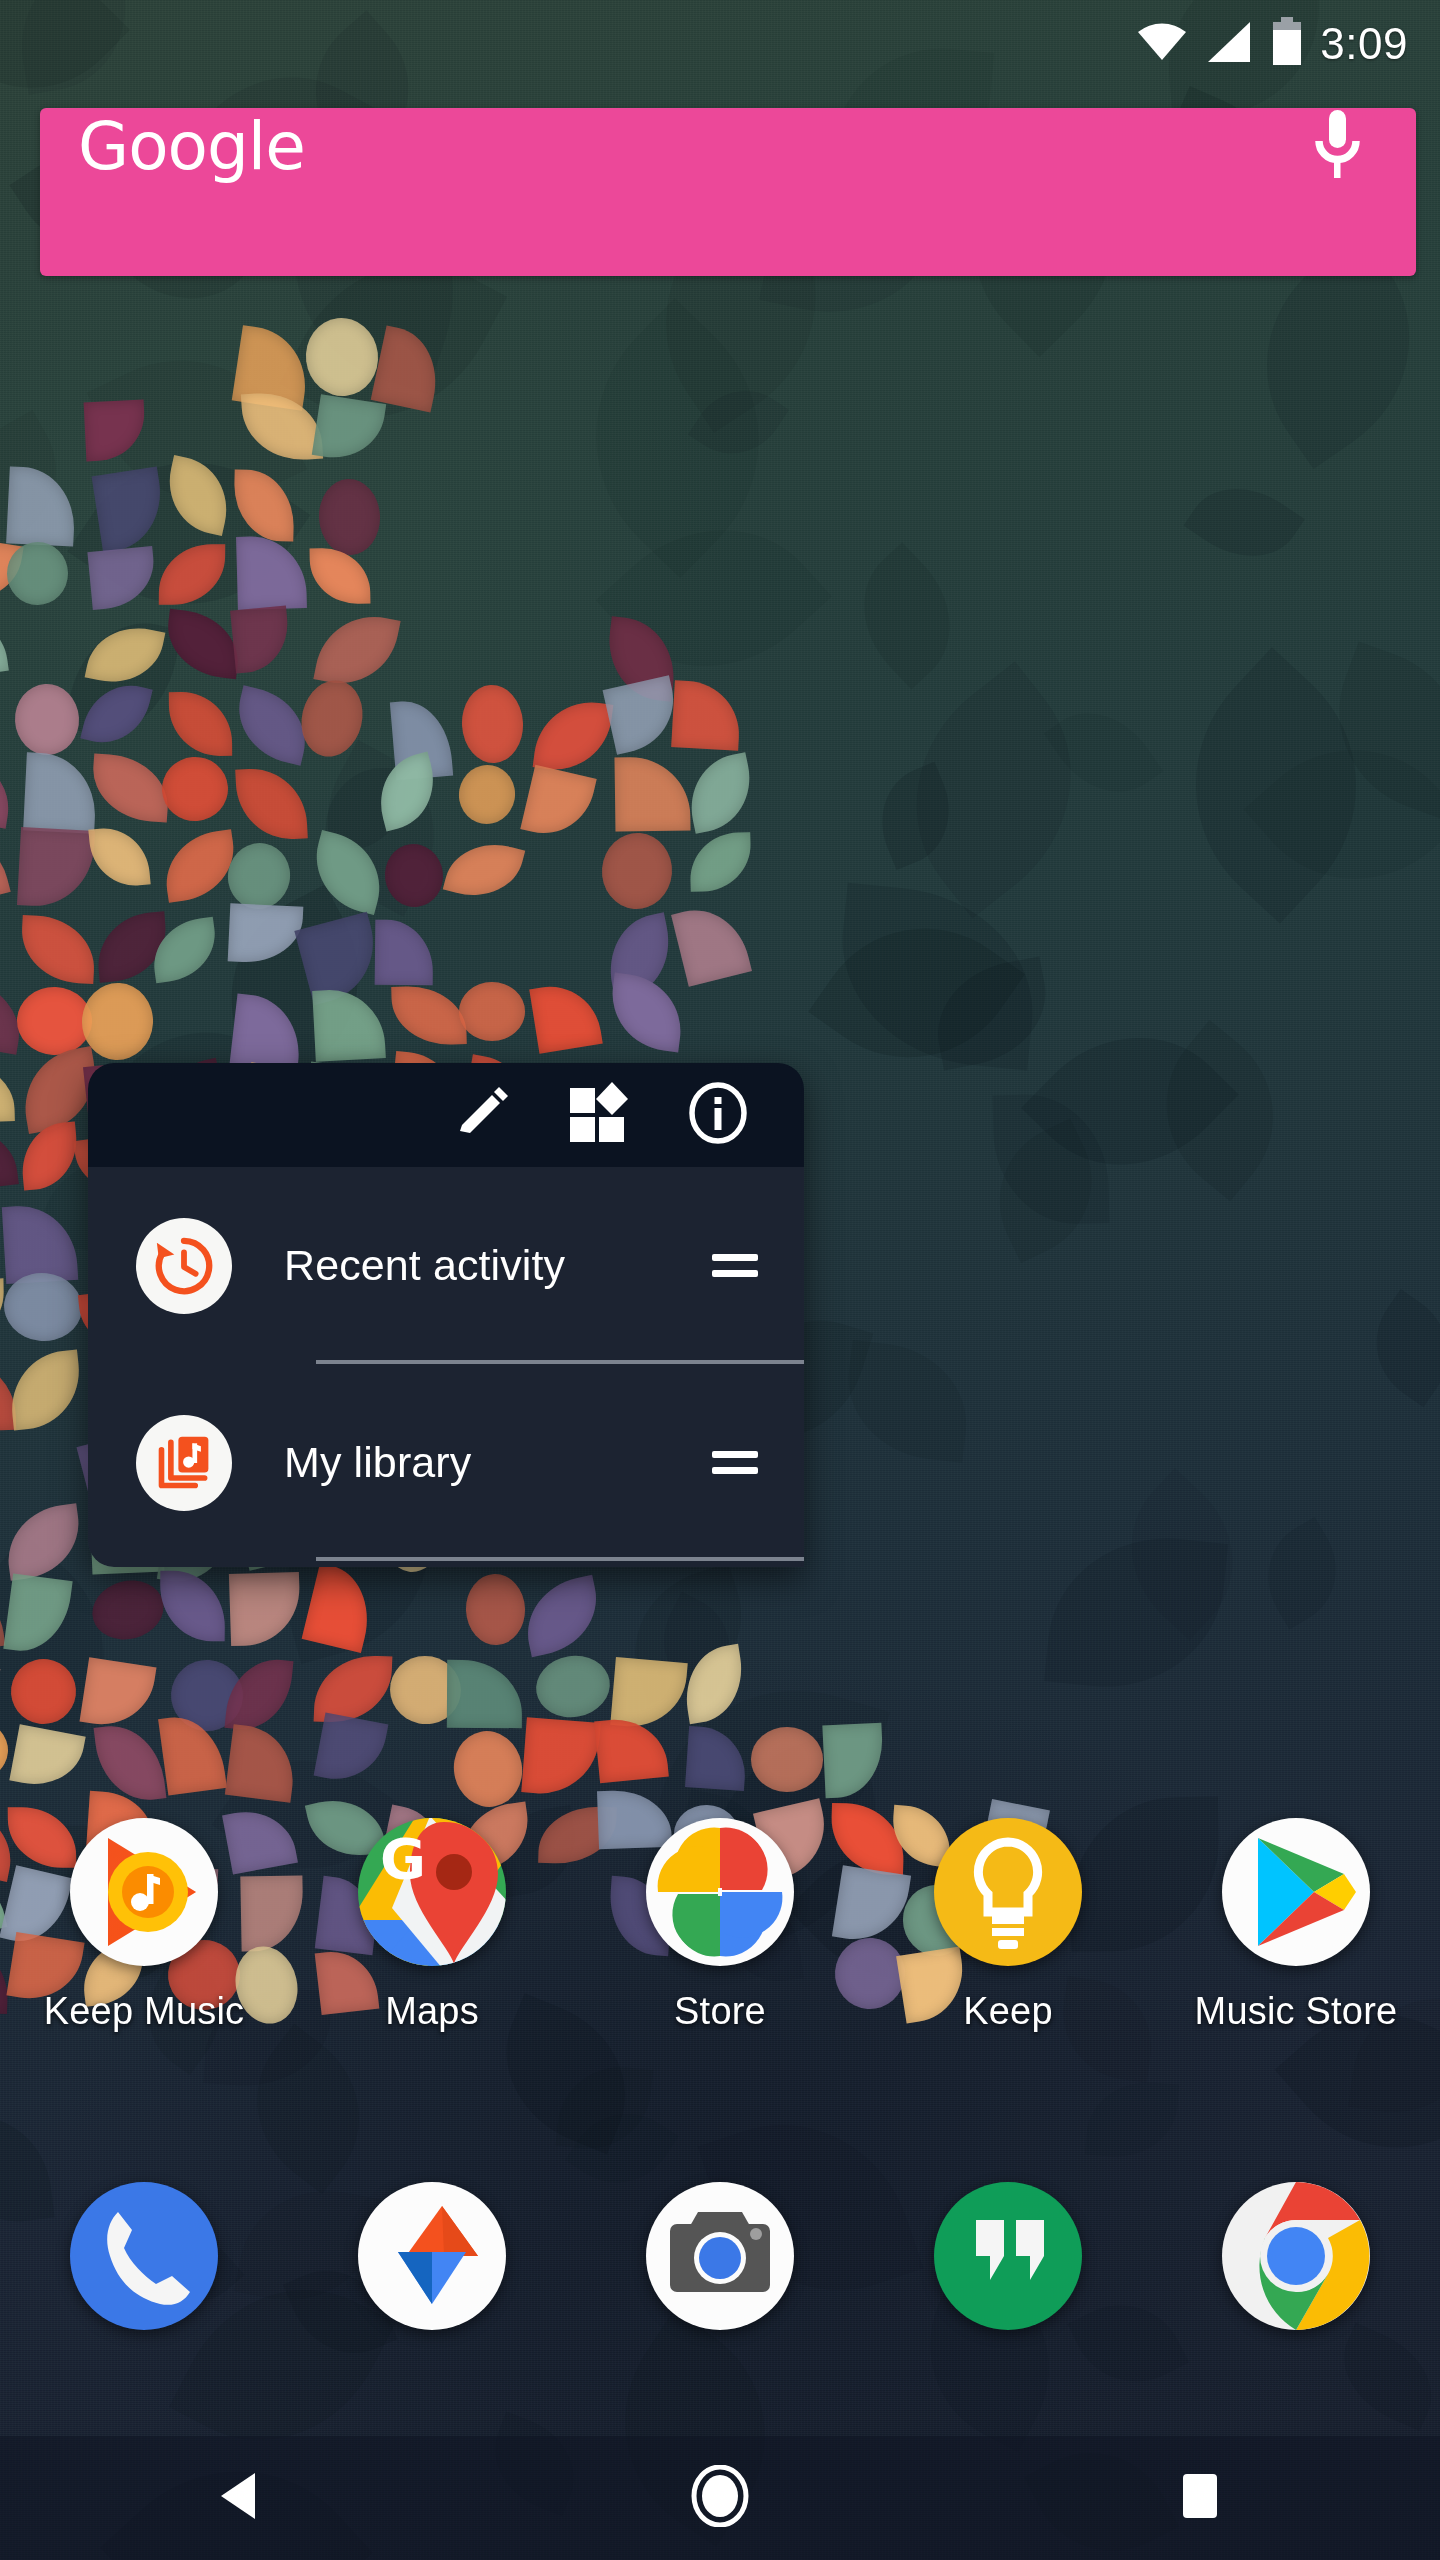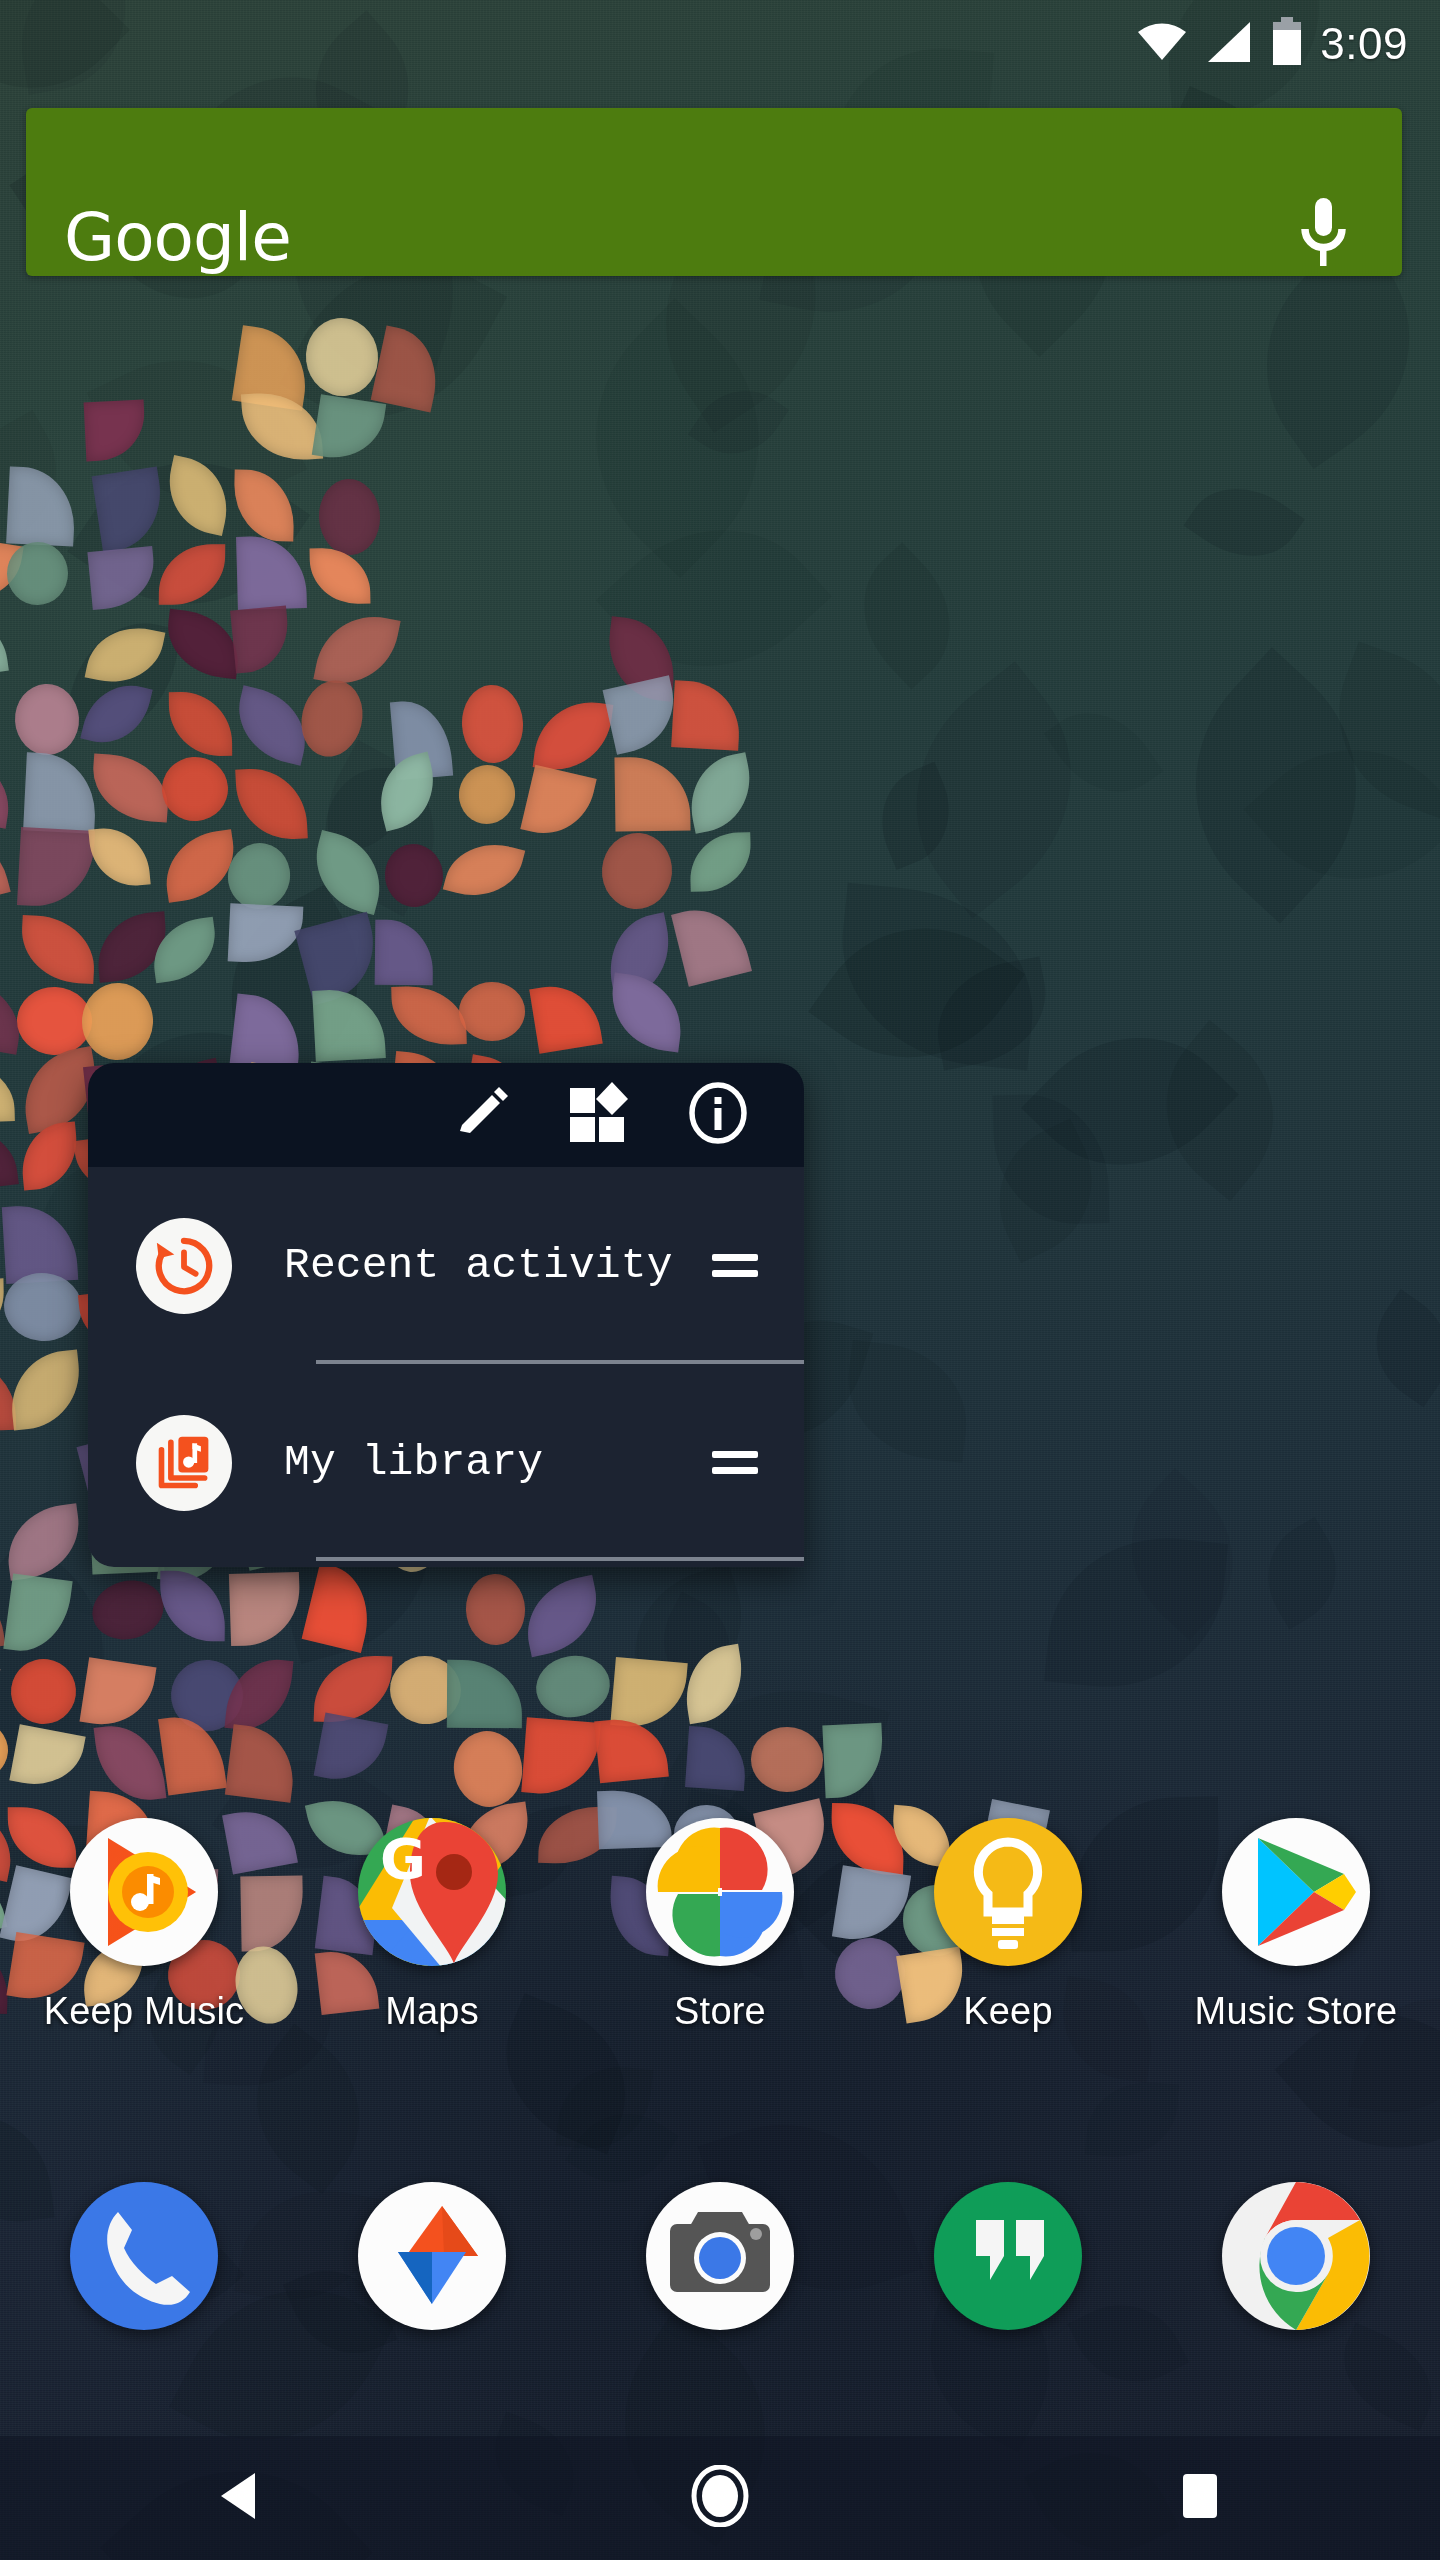--- a/index.html
+++ b/index.html
@@ -52,38 +52,37 @@
     display:flex; align-items:center; justify-content:flex-end;
     padding-right:32px; gap:16px; z-index:40;
   }
   #statusbar .clock {
     color:#fff; font-size:44px; letter-spacing:.5px;
     text-shadow:0 1px 3px rgba(0,0,0,.45);
   }
 
   
   #searchbar {
-    position:absolute; left:26px; top:108px; width:1376px; height:168px;
-    background:#4d7c0f; border-radius:6px;
-    display:flex; align-items:flex-end; z-index:30;
+    position:absolute; left:40px; top:108px; width:1376px; height:168px;
+    background:#ec4899; border-radius:6px;
+    display:flex; align-items:flex-start; z-index:30;
     box-shadow:0 2px 6px rgba(0,0,0,.3);
   }
   #searchbar .glabel {
     margin-left:38px; color:#ffffff; font-size:66px; letter-spacing:-1px;
     font-family:"DejaVu Sans", sans-serif; font-weight:400;
   }
   #searchbar .mic { margin-left:auto; margin-right:52px; }
 
   
   #popup {
     position:absolute; left:88px; top:1063px; width:716px; z-index:35;
     border-radius:26px 26px 0 26px;
     overflow:hidden;
     box-shadow:0 12px 34px rgba(0,0,0,.5);
-    font-family:Liberation Mono, monospace;
   }
   #popup-header {
     height:104px; background:#0b1321;
     display:flex; align-items:center; justify-content:flex-end;
     gap:58px; padding-right:56px;
   }
   #popup-body { background:#1c2331; padding-bottom:6px; }
   .shortcut {
     height:197px; display:flex; align-items:center;
     padding-left:48px; padding-right:46px; position:relative;

